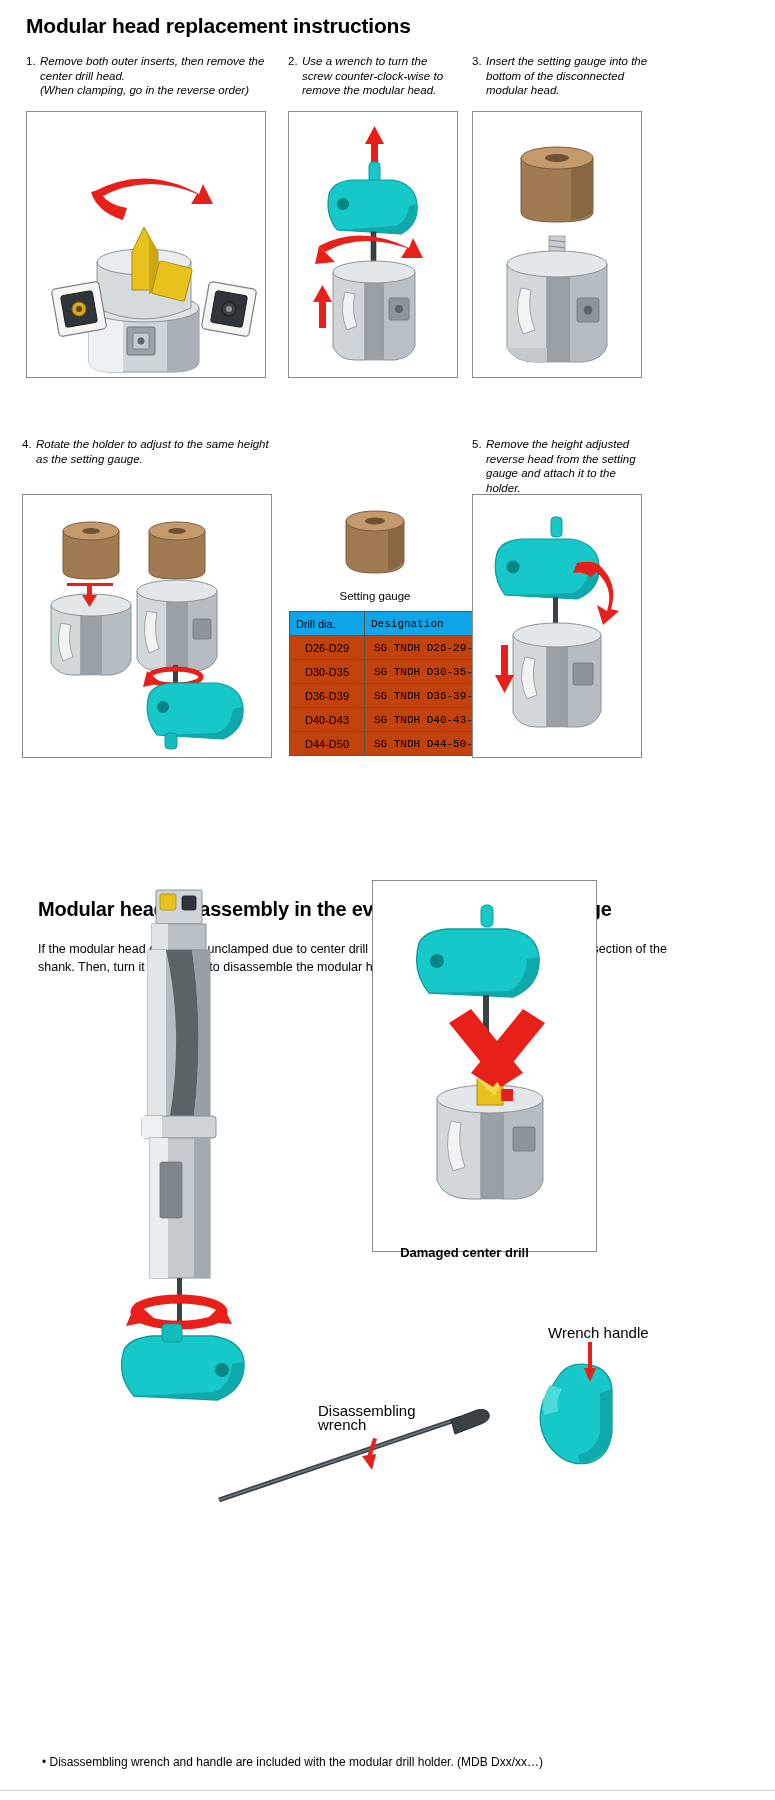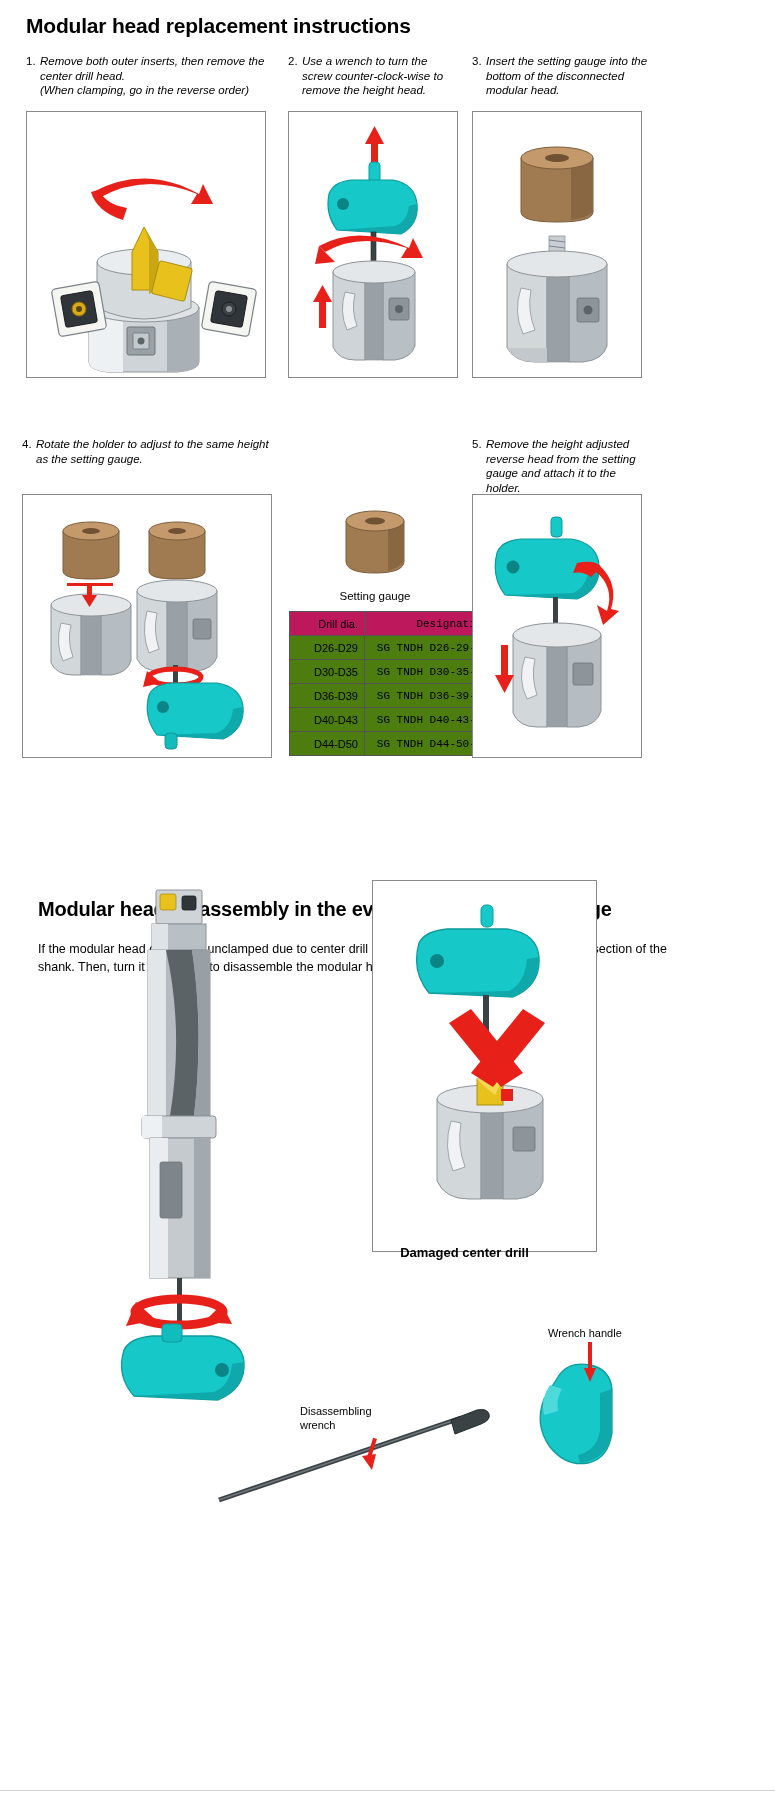--- a/index.html
+++ b/index.html
@@ -84,46 +84,46 @@
   table.gauge {
     position: absolute;
     left: 289px;
     top: 611px;
     border-collapse: collapse;
     font-size: 11px;
   }
   table.gauge td {
     border: 1px solid #555;
     padding: 3px 6px;
-    text-align: right;
-    background: #4d7c0f;
+    text-align: center;
+    background: #c2410c;
     height: 17px;
   }
   table.gauge td.hdr {
-    background: #be185d;
-    text-align: right;
+    background: #0ea5e9;
+    text-align: left;
   }
   table.gauge td.c0 { width: 62px; }
   table.gauge td.c1 { width: 118px; font-family: Liberation Mono, monospace; }
   .footnote {
     position: absolute;
     left: 42px;
     top: 1755px;
     font-size: 12px;
   }
   .bottomline {
     position: absolute;
     left: 0;
     top: 1790px;
     width: 775px;
     border-top: 1px solid #d0d0d0;
   }
   .label-small {
     position: absolute;
-    font-size: 11px;
+    font-size: 15px;
     line-height: 14px;
   }
 
   
   .fig { position: absolute; }
   svg { display: block; overflow: visible; }
 </style>
 </head>
 <body>
 
@@ -131,21 +131,21 @@
 
   <h1 class="title">Modular head replacement instructions</h1>
 
   <div class="step-caption" style="left:26px; top:54px; width:245px;">
     <span class="num">1.</span>
     <span class="txt" style="white-space:pre-line;">Remove both outer inserts, then remove the center drill head.
 (When clamping, go in the reverse order)</span>
   </div>
   <div class="step-caption" style="left:288px; top:54px; width:170px;">
     <span class="num">2.</span>
-    <span class="txt">Use a wrench to turn the screw counter-clock-wise to remove the height head.</span>
+    <span class="txt">Use a wrench to turn the screw counter-clock-wise to remove the modular head.</span>
   </div>
   <div class="step-caption" style="left:472px; top:54px; width:180px;">
     <span class="num">3.</span>
     <span class="txt">Insert the setting gauge into the bottom of the disconnected modular head.</span>
   </div>
 
   <div class="panel" style="left:26px; top:111px; width:240px; height:267px;">
     <svg width="238" height="265" viewBox="0 0 238 265">
 
       <g>
@@ -486,23 +486,24 @@
     </g>
   </svg>
 
   <div class="fig" style="left:205px; top:1400px;">
     <svg width="300" height="110" viewBox="0 0 300 110">
       <line x1="14" y1="100" x2="256" y2="18" stroke="#3a4246" stroke-width="5"></line>
       <line x1="14" y1="100" x2="256" y2="18" stroke="#6f777c" stroke-width="1.6"></line>
       <path d="M246 20 L272 10 Q282 8 284 14 Q286 20 276 24 L250 34 Z" fill="#3a4246" stroke="#22282b" stroke-width="1"></path>
     </svg>
   </div>
-  <div class="label-small" style="left:300px; top:1404px; width:100px;">Disassembling wrench</div>
+  <div class="label-small" style="left:318px; top:1404px; width:100px;">Disassembling wrench</div>
   <svg class="fig" style="left:356px; top:1438px;" width="34" height="34" viewBox="0 0 34 34">
     <g fill="#e8201a">
       <rect x="14" y="0" width="4" height="20" transform="rotate(18 16 10)"></rect>
       <path d="M6 18 L16 32 L20 16 Z"></path>
     </g>
   </svg>
 
+  <div class="footnote">• Disassembling wrench and handle are included with the modular drill holder. (MDB Dxx/xx…)</div>
   <div class="bottomline"></div>
 
 </div>
 
 </body></html>

